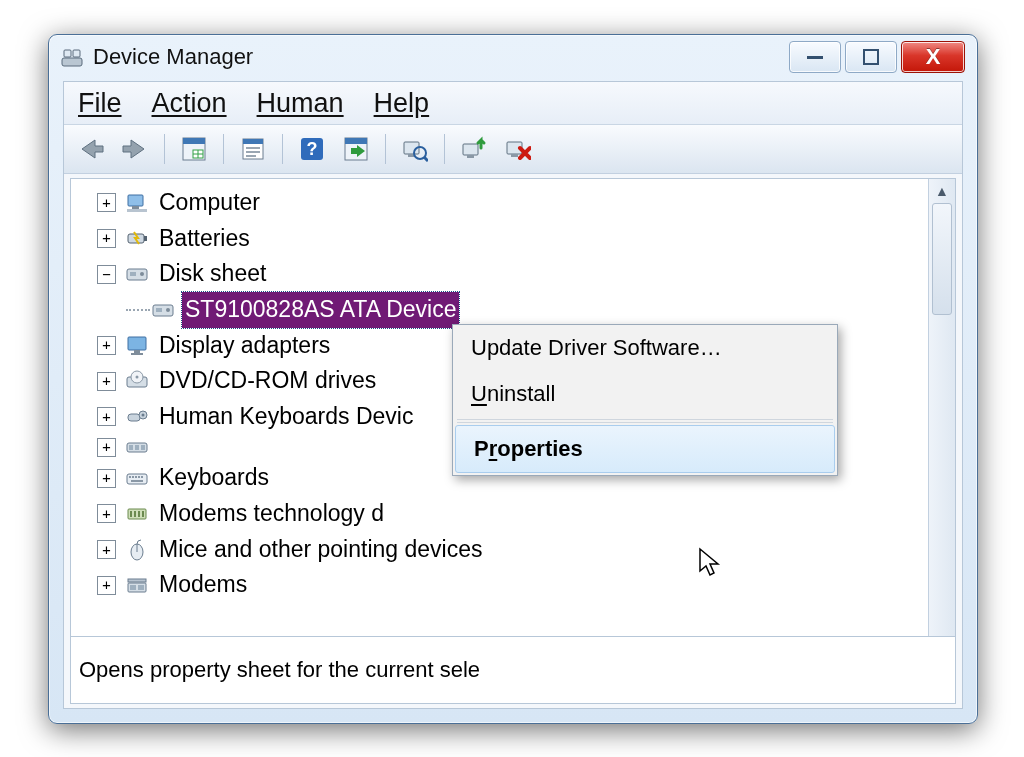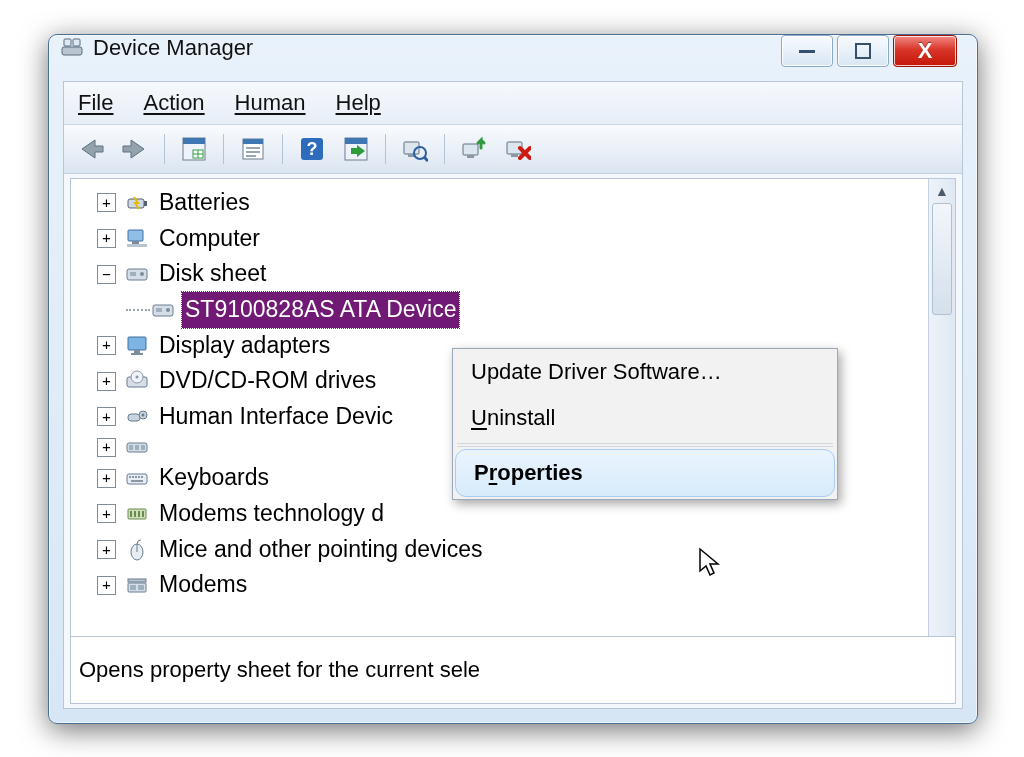--- a/index.html
+++ b/index.html
@@ -1,33 +1,33 @@
 <!DOCTYPE html>
 <html><head>
 <meta charset="utf-8">
 <style>
 html,body{margin:0;padding:0;background:#fff;font-family:"Segoe UI",Tahoma,Arial,sans-serif;font-size:20px;color:#000;overflow:hidden}
 .stage{width:1024px;height:757px;position:relative;background:#fff}
 .window{position:absolute;left:48px;top:34px;width:928px;height:688px;
   background:linear-gradient(#e9f2fb,#d7e6f5);
   border:1px solid #4a6f97;border-radius:9px;
   box-shadow:0 6px 28px rgba(0,0,0,.55),0 0 0 1px rgba(255,255,255,.6) inset}
-.titlebar{height:44px;display:flex;align-items:flex-start;padding:0 20px 0 12px}
+.titlebar{height:44px;display:flex;align-items:center;padding:0 12px 0 12px}
 .titlebar .ico{width:22px;height:22px;margin-right:10px;display:flex;align-items:center;justify-content:center}
 .titlebar .title{font-size:22px;color:#111}
 .tbuttons{margin-left:auto;display:flex;gap:0}
 .tbtn{width:50px;height:30px;border:1px solid #8ea9c6;border-radius:4px;margin-left:4px;display:flex;align-items:center;justify-content:center;background:linear-gradient(#f8fbff,#d9e6f3);box-shadow:inset 0 0 0 1px rgba(255,255,255,.8)}
 .tbtn.close{width:62px;background:linear-gradient(#f08a84,#d9362a 45%,#c31608);border-color:#9c1206}
 .tbtn.close .x{color:#fff;font-weight:bold;font-size:22px;text-shadow:0 -1px 0 rgba(0,0,0,.4)}
 .tbtn .sq{width:12px;height:12px;border:2px solid #33506f}
 .tbtn .min{width:16px;height:0;border-bottom:3px solid #33506f}
 
 .client{position:absolute;left:14px;right:14px;top:46px;bottom:14px;background:#f4f7fb;border:1px solid #b7c7d8}
 
-.menubar{height:42px;display:flex;align-items:center;gap:30px;padding:0 14px;border-bottom:1px solid #c9d6e4;background:linear-gradient(#f6f9fd,#e7eef7);font-size:22px}
+.menubar{height:42px;display:flex;align-items:center;gap:30px;padding:0 14px;border-bottom:1px solid #c9d6e4;background:linear-gradient(#f6f9fd,#e7eef7);font-size:27px}
 .menubar span{color:#111}
 .menubar .u{text-decoration:underline;text-underline-offset:3px}
 
 .toolbar{height:48px;display:flex;align-items:center;gap:10px;padding:0 10px;background:linear-gradient(#f9fbfe,#dbe5f0);border-bottom:1px solid #c2d0e0}
 .tool{width:34px;height:34px;display:flex;align-items:center;justify-content:center;border-radius:3px}
 .tsep{width:1px;height:30px;background:#b3c3d6;margin:0 2px}
 
 .treewrap{position:absolute;left:6px;right:6px;top:96px;bottom:40px;border:1px solid #b7c7d8;background:#fff;display:flex}
 .tree{flex:1;overflow:hidden;padding:6px 0 6px 6px;font-size:23px;line-height:1.55}
 .row{display:flex;align-items:center;white-space:nowrap}
@@ -39,24 +39,24 @@
 .label.sel{background:#701a75;color:#fff;outline:1px dotted #1d4f86}
 .indent{width:44px;display:inline-block}
 
 .vscroll{width:26px;background:linear-gradient(90deg,#eef3f9,#dfe8f2);border-left:1px solid #c2d0e0;display:flex;flex-direction:column;align-items:center;justify-content:space-between;padding:4px 0}
 .vscroll .arr{font-size:14px;color:#4a5a6b}
 .vscroll .thumb{width:18px;height:110px;background:linear-gradient(#f2f6fb,#d5e0ec);border:1px solid #b1c0d1;border-radius:3px;margin-top:4px}
 .vscroll .track{flex:1}
 
 .status{position:absolute;left:6px;right:6px;bottom:4px;height:34px;border:1px solid #b7c7d8;background:#fff;display:flex;align-items:center;padding:16px 8px;font-size:22px}
 
-.ctx{position:absolute;left:452px;top:348px;width:384px;background:#f2f2f2;border:1px solid #9aa9b9;box-shadow:3px 4px 10px rgba(0,0,0,.35);font-size:22px}
+.ctx{position:absolute;left:452px;top:324px;width:384px;background:#f2f2f2;border:1px solid #9aa9b9;box-shadow:3px 4px 10px rgba(0,0,0,.35);font-size:22px}
 .ctx .mi{padding:10px 18px;display:flex;align-items:center}
 .ctx .sep{height:0;border-top:1px solid #cfd6de;margin:2px 4px}
-.ctx .mi.hl{background:linear-gradient(#eaf4fd,#d7ebfb);border:1px solid #a9cdee;margin:2px;border-radius:11px;font-weight:700}
+.ctx .mi.hl{background:linear-gradient(#eaf4fd,#d7ebfb);border:1px solid #a9cdee;margin:2px;border-radius:3px;font-weight:700}
 .ctx .u{text-decoration:underline;text-underline-offset:3px}
 
 .cursor{position:absolute;left:698px;top:547px;pointer-events:none}
 
 
 svg{display:block}
 </style>
 </head>
 <body>
 
@@ -164,41 +164,41 @@
         </div>
       </div>
 
       <div class="treewrap">
         <div class="tree">
 
           <div class="row">
             <span class="plus pls"></span>
             <span class="devicon">
                 <svg width="24" height="24" viewBox="0 0 24 24">
+                  <rect x="3" y="4" width="15" height="11" rx="1" fill="#8fbfe9" stroke="#3e6fa2"></rect>
+                  <rect x="7" y="15" width="7" height="3" fill="#7f8d9b"></rect>
+                  <rect x="2" y="18" width="20" height="3" fill="#b8c4d0"></rect>
+                </svg>
+              </span>
+            <span class="label">Computer</span>
+          </div>
+
+          <div class="row">
+            <span class="plus pls"></span>
+            <span class="devicon">
+                <svg width="24" height="24" viewBox="0 0 24 24">
                   <rect x="3" y="8" width="16" height="9" rx="2" fill="#cfd9e3" stroke="#546270"></rect>
                   <rect x="19" y="10" width="3" height="5" fill="#546270"></rect>
                   <path d="M9 6 L13 12 L10 12 L14 18" fill="none" stroke="#e2b90a" stroke-width="2"></path>
                 </svg>
               </span>
             <span class="label">Batteries</span>
           </div>
 
           <div class="row">
-            <span class="plus pls"></span>
-            <span class="devicon">
-                <svg width="24" height="24" viewBox="0 0 24 24">
-                  <rect x="3" y="4" width="15" height="11" rx="1" fill="#8fbfe9" stroke="#3e6fa2"></rect>
-                  <rect x="7" y="15" width="7" height="3" fill="#7f8d9b"></rect>
-                  <rect x="2" y="18" width="20" height="3" fill="#b8c4d0"></rect>
-                </svg>
-              </span>
-            <span class="label">Computer</span>
-          </div>
-
-          <div class="row">
             <span class="plus minus"></span>
             <span class="devicon">
                 <svg width="24" height="24" viewBox="0 0 24 24">
                   <rect x="2" y="7" width="20" height="11" rx="2" fill="#d5dee6" stroke="#6b7d8f"></rect>
                   <circle cx="17" cy="12" r="2" fill="#7d8c9a"></circle>
                   <rect x="5" y="10" width="6" height="4" fill="#9fb0bf"></rect>
                 </svg>
               </span>
             <span class="label">Disk sheet</span>
           </div>
@@ -242,21 +242,21 @@
 
           <div class="row">
             <span class="plus pls"></span>
             <span class="devicon">
                 <svg width="24" height="24" viewBox="0 0 24 24">
                   <rect x="3" y="9" width="12" height="7" rx="3" fill="#c9d4de" stroke="#6b7d8f"></rect>
                   <circle cx="18" cy="10" r="4" fill="#c9d4de" stroke="#6b7d8f"></circle>
                   <circle cx="18" cy="10" r="1.5" fill="#6b7d8f"></circle>
                 </svg>
               </span>
-            <span class="label">Human Interface Devic</span>
+            <span class="label">Human Keyboards Devic</span>
           </div>
 
           <div class="row">
             <span class="plus pls"></span>
             <span class="devicon">
                 <svg width="24" height="24" viewBox="0 0 24 24">
                   <rect x="2" y="8" width="20" height="9" rx="2" fill="#d5dee6" stroke="#6b7d8f"></rect>
                   <rect x="4" y="10" width="4" height="5" fill="#9fb0bf"></rect>
                   <rect x="10" y="10" width="4" height="5" fill="#9fb0bf"></rect>
                   <rect x="16" y="10" width="4" height="5" fill="#9fb0bf"></rect>

